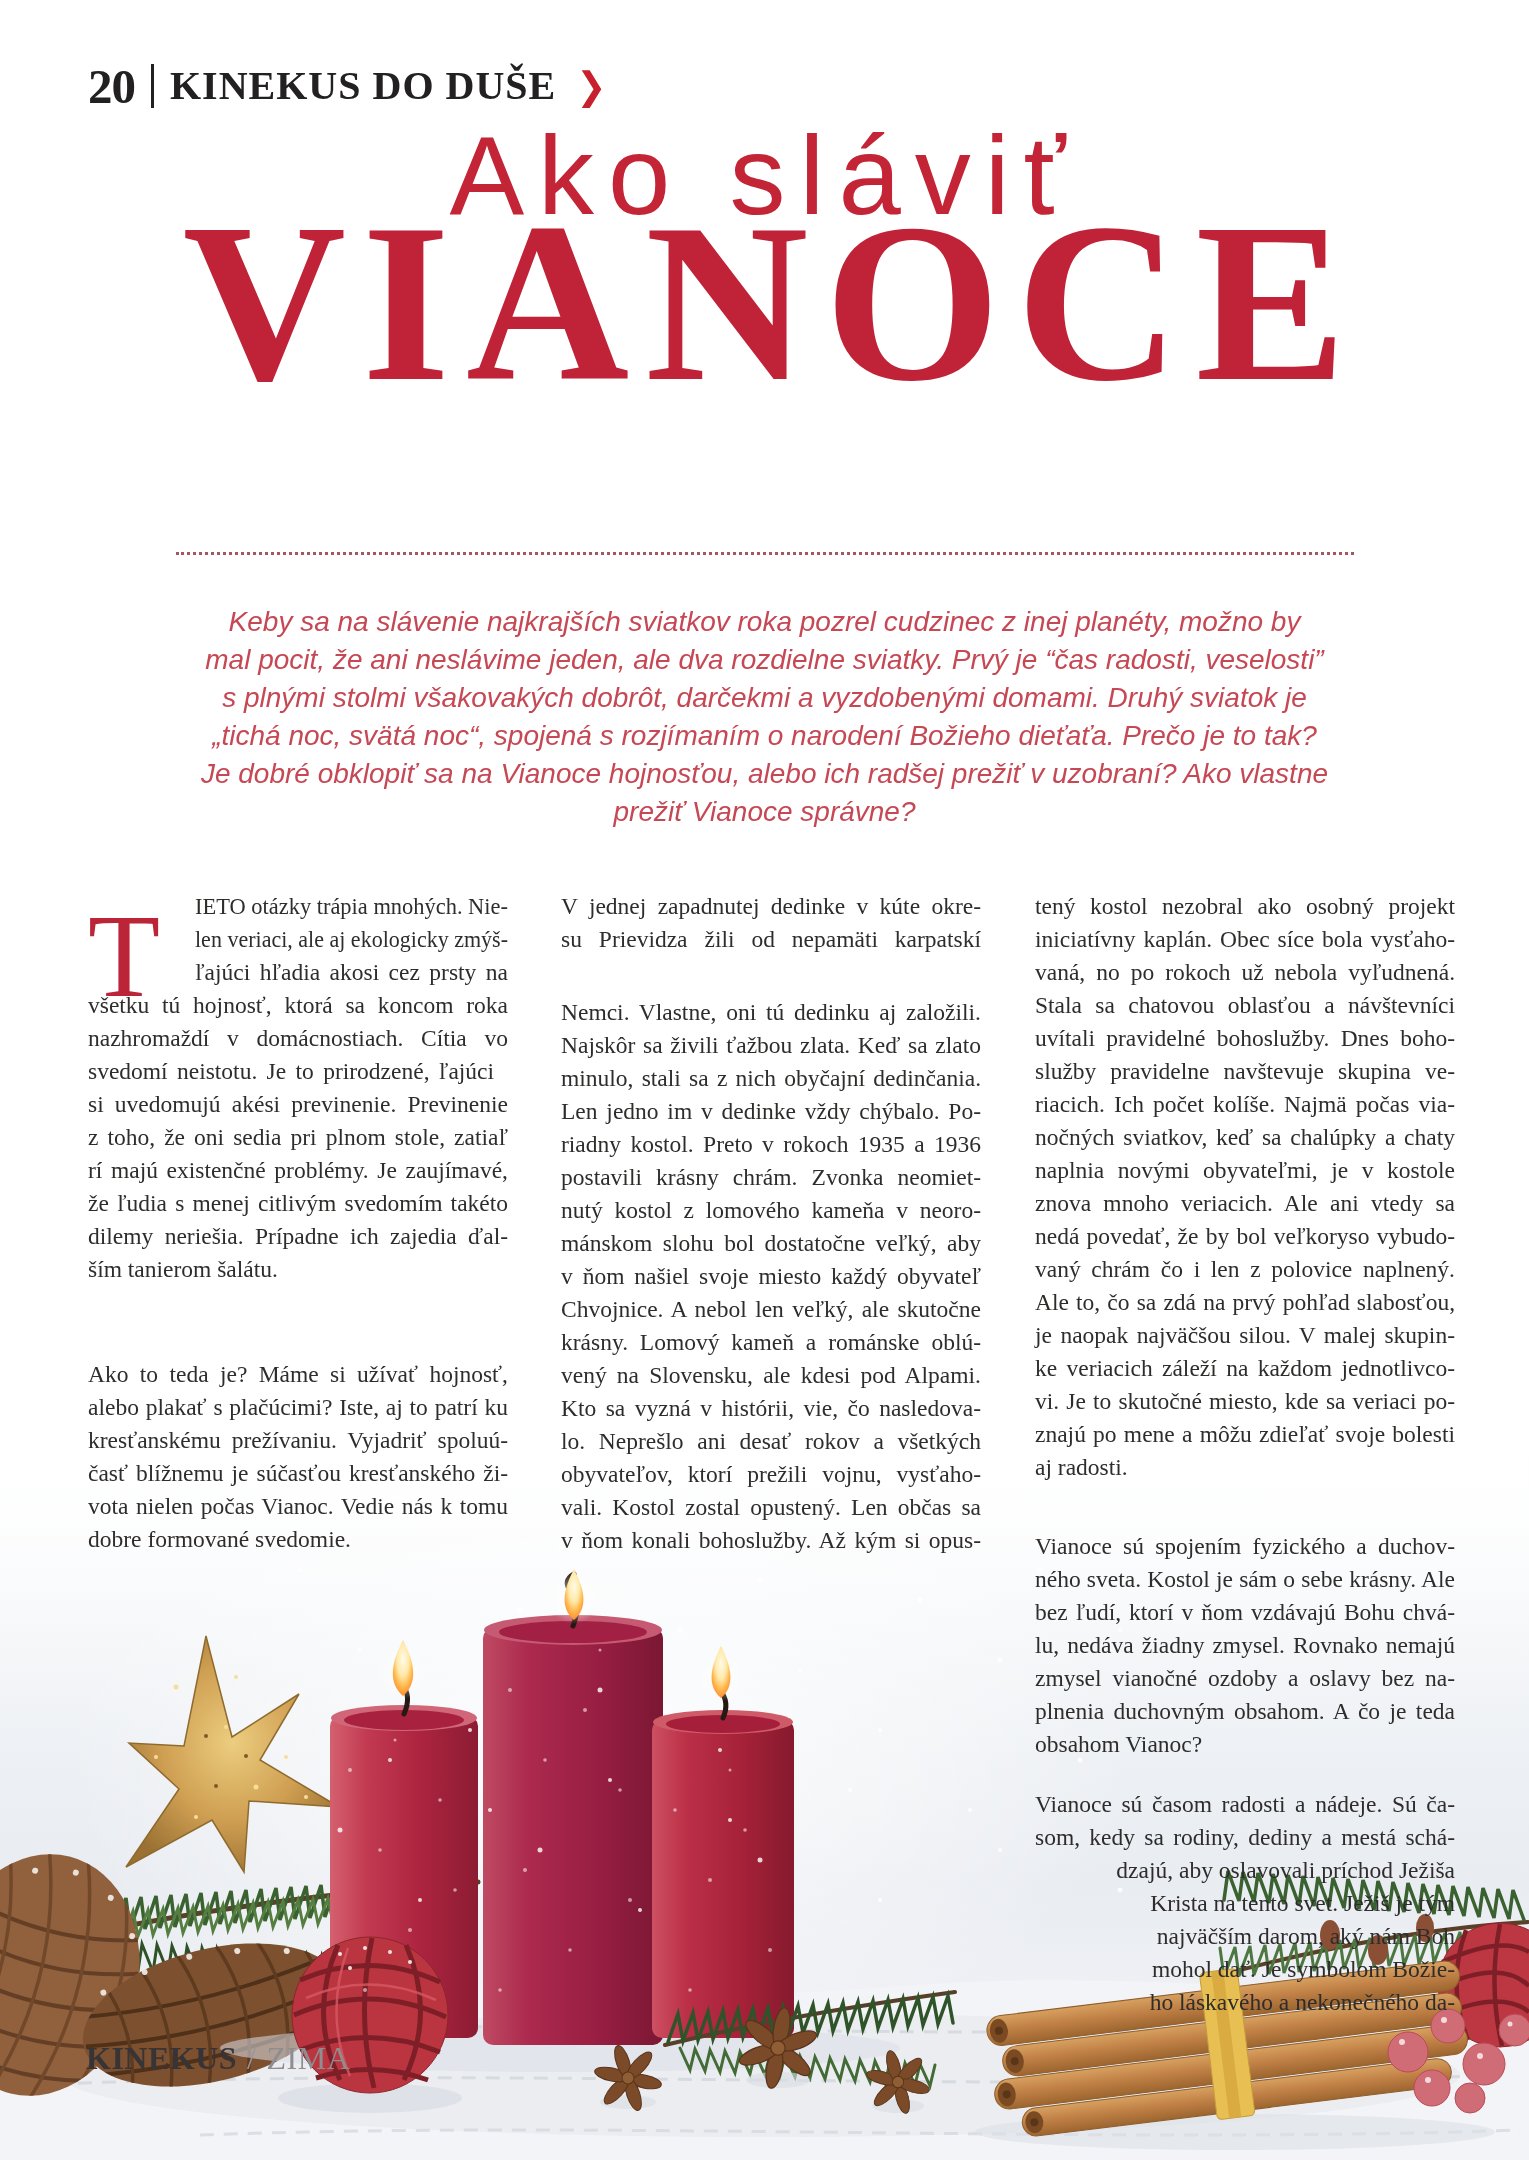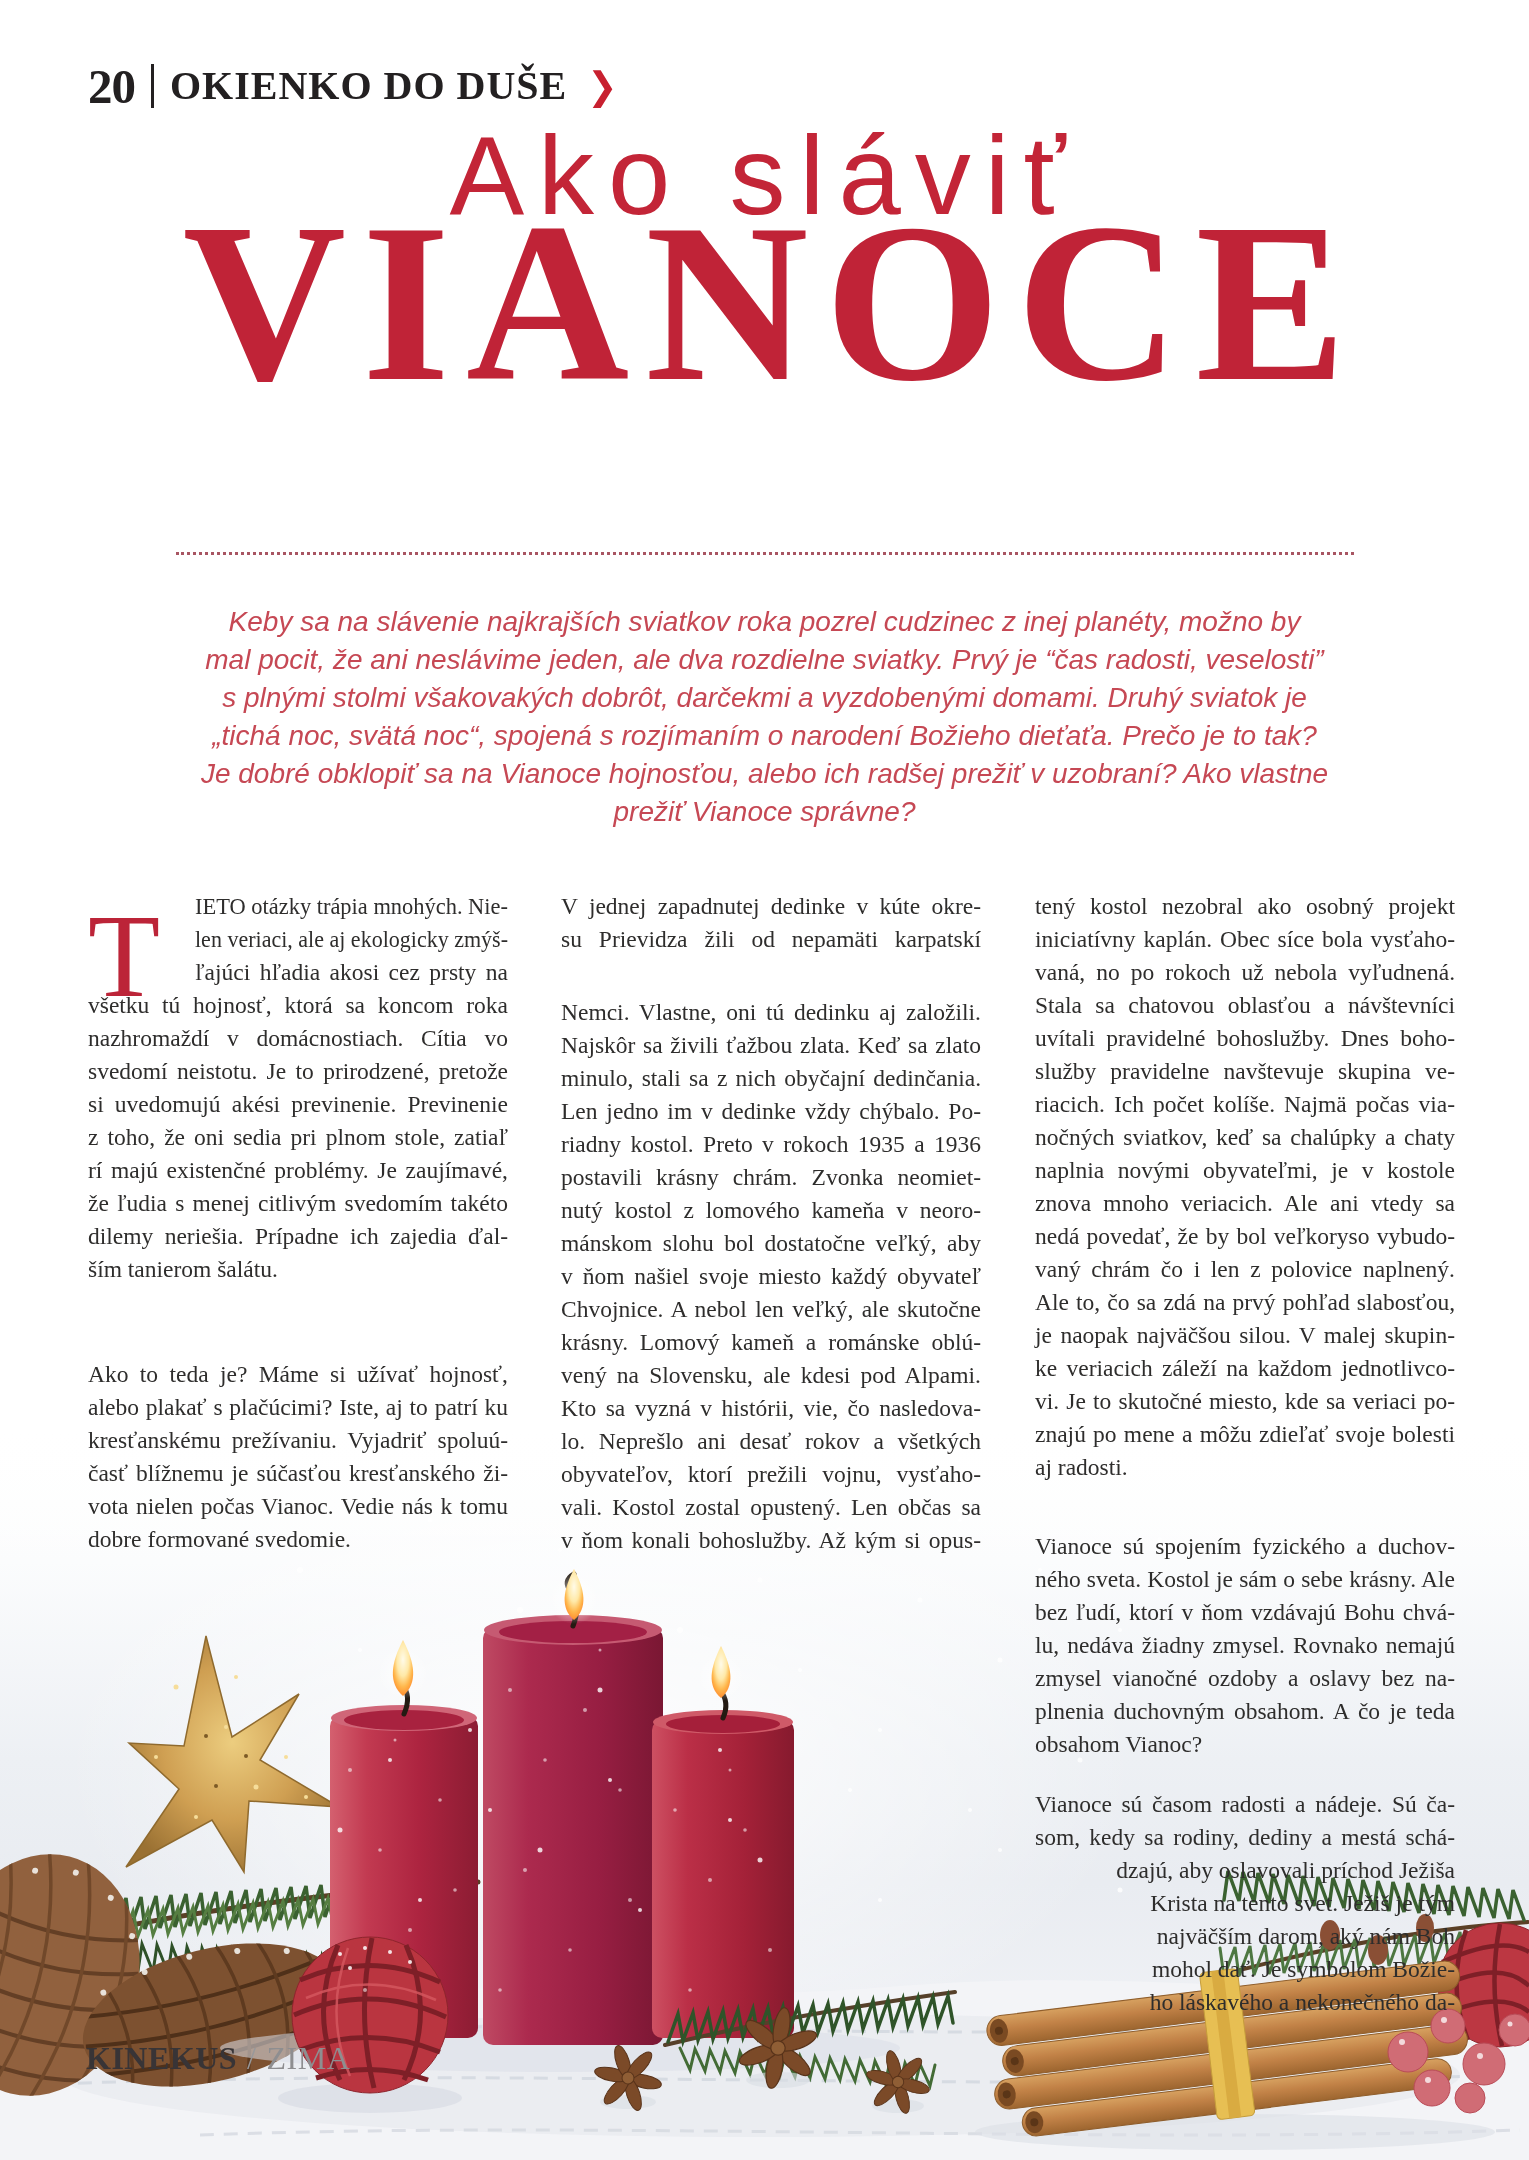--- a/index.html
+++ b/index.html
@@ -414,21 +414,21 @@
           <circle cx="730" cy="340" r="1.5"></circle>
     </g>
 
     <rect width="1529" height="140" fill="url(#fadeTop)"></rect>
   </svg>
   </div>
 
   <header class="masthead">
     <span class="page-num">20</span>
     <span class="mast-divider"></span>
-    <span class="section-title">OKIENKO DO DUŠE</span>
+    <span class="section-title">KINEKUS DO DUŠE</span>
     <span class="mast-chevron">❯</span>
   </header>
 
   <h1 class="kicker">Ako sláviť</h1>
   <div class="main-title">VIANOCE</div>
   <div class="dotted-rule"></div>
 
   <div class="intro center-lines">
       <div class="tline"><span>Keby sa na slávenie najkrajších sviatkov roka pozrel cudzinec z inej planéty, možno by</span></div>
       <div class="tline"><span>mal pocit, že ani neslávime jeden, ale dva rozdielne sviatky. Prvý je “čas radosti, veselosti”</span></div>
@@ -438,21 +438,21 @@
       <div class="tline"><span>prežiť Vianoce správne?</span></div>
     </div>
 
   <span class="dropcap">T</span>
   <div class="col col1a">
       <div class="tline"><span style="transform: scaleX(0.9548);">IETO otázky trápia mnohých. Nie-</span></div>
       <div class="tline"><span style="transform: scaleX(0.9369);">len veriaci, ale aj ekologicky zmýš-</span></div>
       <div class="tline"><span style="word-spacing: 3.58px;">ľajúci hľadia akosi cez prsty na</span></div>
       <div class="tline"><span style="word-spacing: 6.86px;">všetku tú hojnosť, ktorá sa koncom roka</span></div>
       <div class="tline"><span style="word-spacing: 11.84px;">nazhromaždí v domácnostiach. Cítia vo</span></div>
-      <div class="tline"><span style="word-spacing: 3.47px;">svedomí neistotu. Je to prirodzené, pretože</span></div>
+      <div class="tline"><span style="word-spacing: 3.47px;">svedomí neistotu. Je to prirodzené, ľajúci</span></div>
       <div class="tline"><span style="word-spacing: 5.31px;">si uvedomujú akési previnenie. Previnenie</span></div>
       <div class="tline"><span style="word-spacing: 3.18px;">z toho, že oni sedia pri plnom stole, zatiaľ</span></div>
       <div class="tline"><span style="word-spacing: 2.73px;">rí majú existenčné problémy. Je zaujímavé,</span></div>
       <div class="tline"><span style="word-spacing: 2.28px; text-align: center;">že ľudia s menej citlivým svedomím takéto</span></div>
       <div class="tline"><span style="word-spacing: 5.53px;">dilemy neriešia. Prípadne ich zajedia ďal-</span></div>
       <div class="tline"><span>ším tanierom šalátu.</span></div>
     </div>
   <div class="col col1b">
       <div class="tline"><span style="word-spacing: 5.48px;">Ako to teda je? Máme si užívať hojnosť,</span></div>
       <div class="tline"><span style="word-spacing: 0.92px;">alebo plakať s plačúcimi? Iste, aj to patrí ku</span></div>

